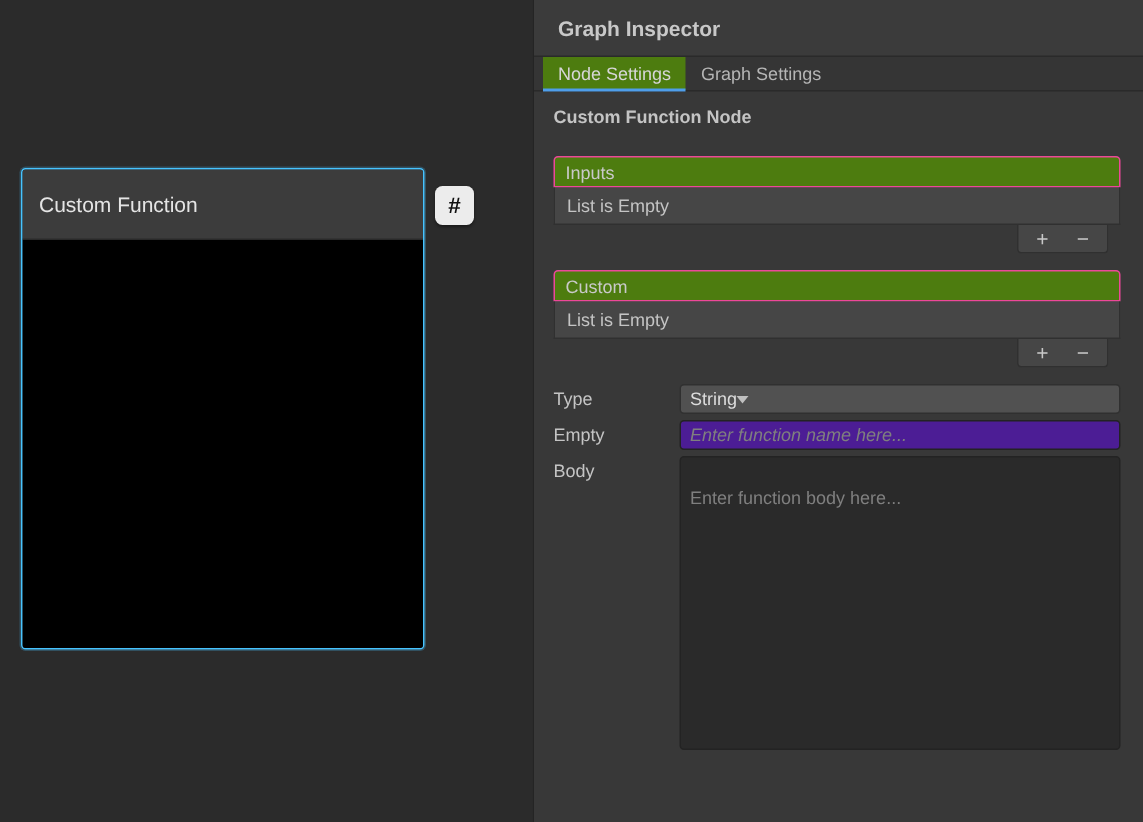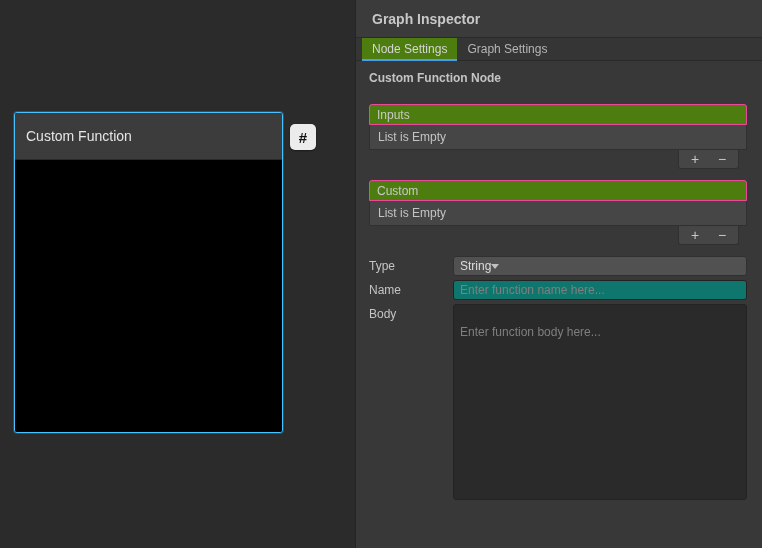--- a/index.html
+++ b/index.html
@@ -65,22 +65,22 @@
                  padding-top: 3px; }
   .field-control { flex: 1; }
 
   .dropdown { height: 20px; background: #515151; border: 1px solid #303030; border-radius: 3px;
               display: flex; align-items: center; justify-content: flex-start;
               padding: 0 6px; cursor: default; }
   .dropdown span { color: #dcdcdc; font-size: 12px; }
   .dropdown .arrow { width: 0; height: 0; border-left: 4px solid transparent;
                      border-right: 4px solid transparent; border-top: 5px solid #c0c0c0; }
 
-  .text-field { width: 100%; height: 20px; background: #0f766e; border: 1px solid #232323;
-                border-radius: 3px; color: #d2d2d2; font-size: 12px; padding: 0 6px; }
+  .text-field { width: 100%; height: 20px; background: #4c1d95; border: 1px solid #232323;
+                border-radius: 3px; color: #d2d2d2; font-size: 12px; padding: 0 6px; font-style: italic; }
   .text-area { width: 100%; height: 196px; background: #2a2a2a; border: 1px solid #232323;
                border-radius: 3px; color: #d2d2d2; font-size: 12px; padding: 20px 6px;
                resize: none; }
   .text-field::placeholder, .text-area::placeholder { color: #7f7f7f; }
 </style>
 </head>
 <body>
 
 <div class="canvas">
   <div class="node">
@@ -141,21 +141,21 @@
       <div class="field-label">Type</div>
       <div class="field-control">
         <div class="dropdown">
           <span>String</span>
           <span class="arrow"></span>
         </div>
       </div>
     </div>
 
     <div class="field-row">
-      <div class="field-label">Name</div>
+      <div class="field-label">Empty</div>
       <div class="field-control">
         <input class="text-field" type="text" placeholder="Enter function name here..." style="">
       </div>
     </div>
 
     <div class="field-row">
       <div class="field-label">Body</div>
       <div class="field-control">
         <textarea class="text-area" placeholder="Enter function body here..." style=""></textarea>
       </div>

